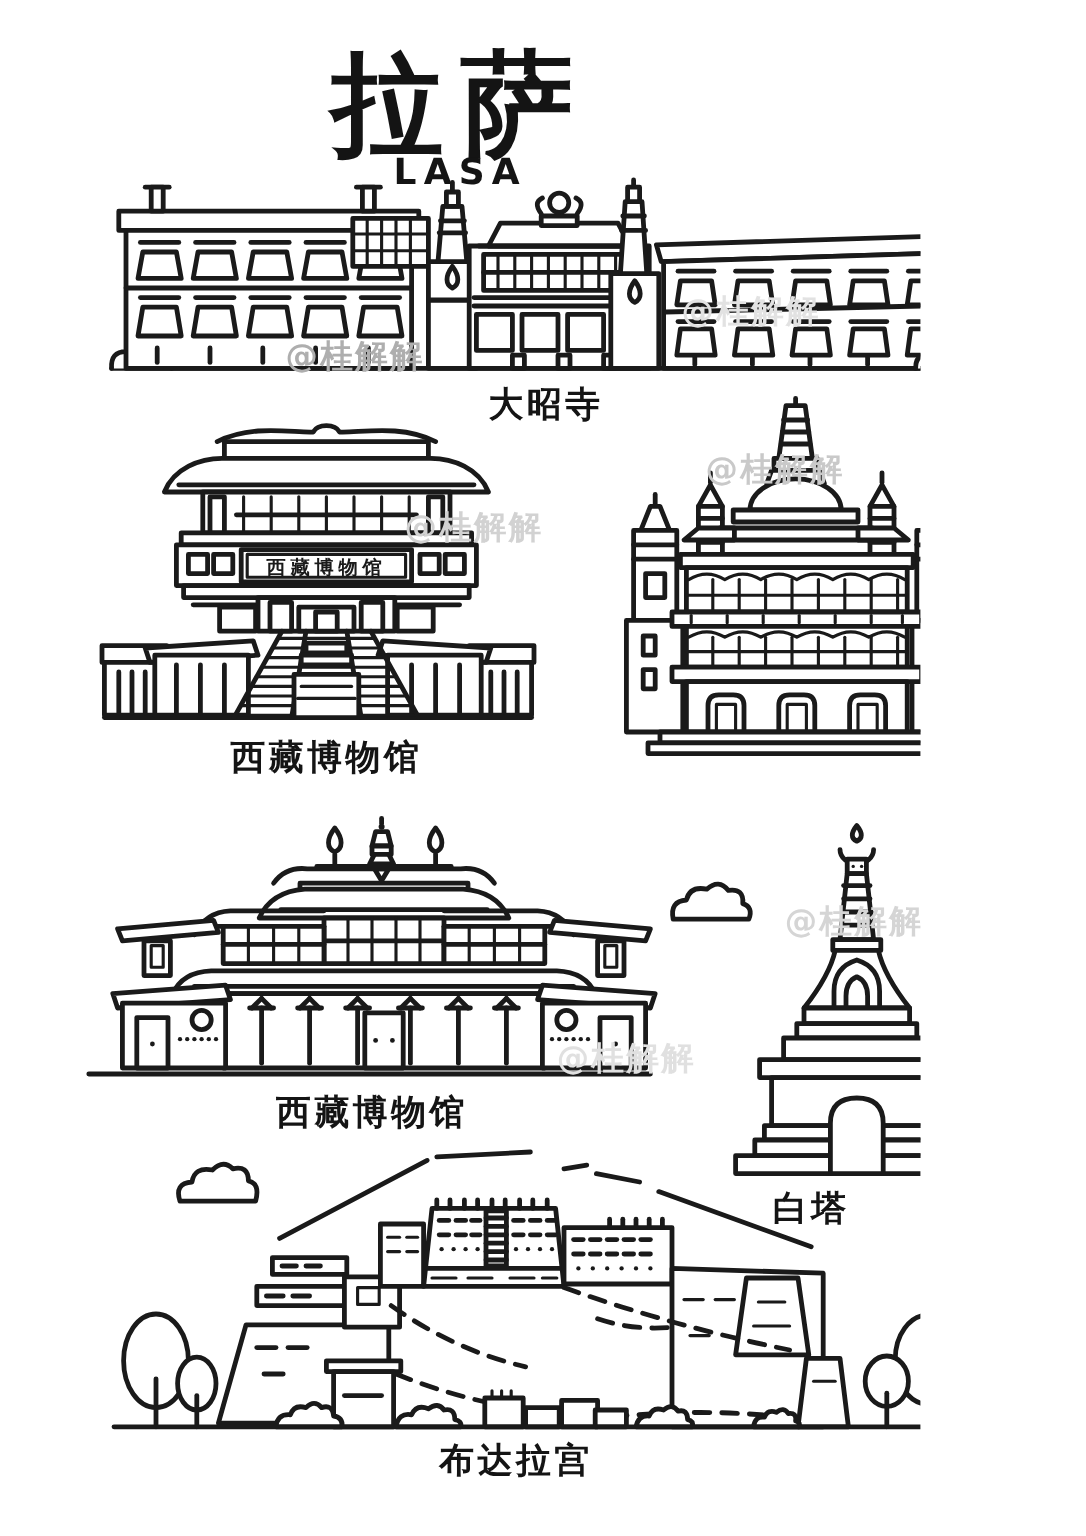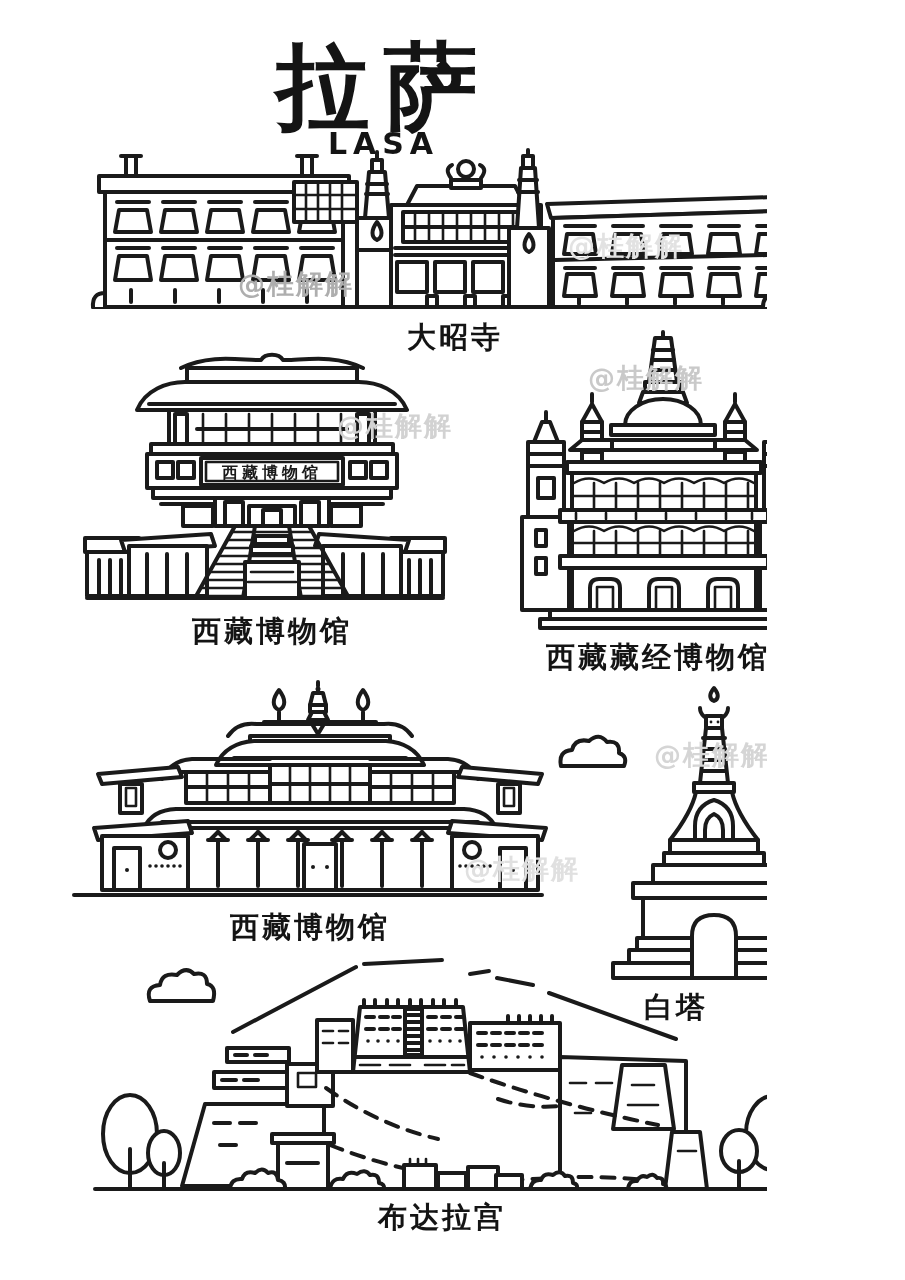--- a/index.html
+++ b/index.html
@@ -14,21 +14,21 @@
   .subtitle {
     position:absolute; top:126px; left:0; width:100%; text-align:center;
     font-size:30px; font-weight:700; letter-spacing:6px; color:#141414;
   }
   .lm-label {
     position:absolute; transform:translateX(-50%); white-space:nowrap;
     font-size:29px; font-weight:700; letter-spacing:3px; color:#141414;text-align:right;
   }
   .wm {
     position:absolute; white-space:nowrap; font-size:27px; font-weight:700;
-    letter-spacing:2px; pointer-events:none;
+    letter-spacing:2px; pointer-events:none;margin-top:13px;
   }
   svg.art { position:absolute; overflow:visible; }
   svg.art * { stroke:#1a1a1a; stroke-width:4; fill:none; stroke-linecap:round; stroke-linejoin:round; }
   svg.art .f { fill:#ffffff; }
   svg.art .thin { stroke-width:2.6; }
   svg.art .dash { stroke-dasharray:13 10; }
   svg.art .dot { fill:#1a1a1a; stroke:none; }
   svg.art text.sign {
     stroke:none; fill:#1a1a1a; font-size:16px; font-weight:700; letter-spacing:4px;
     font-family:"DejaVu Sans","Liberation Sans",sans-serif;
@@ -330,21 +330,20 @@
     <rect class="f" x="60" y="238" width="184" height="42"></rect>
     <path class="f" d="M78 280 V258 Q78 249 87 249 H99 Q108 249 108 258 V280 Z"></path>
       <rect class="thin" x="85" y="257" width="16" height="23"></rect>
     <path class="f" d="M137 280 V258 Q137 249 146 249 H158 Q167 249 167 258 V280 Z"></path>
       <rect class="thin" x="144" y="257" width="16" height="23"></rect>
     <path class="f" d="M196 280 V258 Q196 249 205 249 H217 Q226 249 226 258 V280 Z"></path>
       <rect class="thin" x="203" y="257" width="16" height="23"></rect>
     <rect class="f" x="38" y="280" width="228" height="9"></rect>
     <rect class="f" x="28" y="289" width="248" height="9"></rect>
   </svg>
-  <div class="lm-label" style="left:658px;top:638px">西藏藏经博物馆</div>
 
   <svg class="art" style="left:68px;top:680px" width="480" height="222" viewBox="0 0 480 222">
     <line x1="6" y1="215" x2="474" y2="215"></line>
 
     <line x1="250" y1="2" x2="250" y2="6"></line>
       <circle class="dot" cx="250" cy="9" r="2.5"></circle>
     <path class="f" d="M245 13 L242 25 H258 L255 13 Z"></path>
     <rect class="f" x="242" y="25" width="16" height="7"></rect>
     <path d="M244 32 L240 40 H260 L256 32"></path>
     <path class="f" d="M244 44 H256 L250 54 Z"></path>
@@ -623,21 +622,21 @@
     <g>
       <ellipse class="f" cx="773" cy="180" rx="27" ry="37"></ellipse>
         <line x1="773" y1="194" x2="773" y2="236"></line>
     </g>
     <g>
       <ellipse class="f" cx="739" cy="198" rx="18" ry="21"></ellipse>
         <line x1="739" y1="208" x2="739" y2="236"></line>
     </g>
     <line x1="95" y1="236" x2="893" y2="236"></line>
   </svg>
-  <div class="lm-label" style="left:442px;top:1198px">布达拉宫</div>
+  <div class="lm-label" style="left:430px;top:1198px">布达拉宫</div>
 
   <div class="wm" style="left:238px;top:266px;color:#aeaeae">@桂解解</div>
   <div class="wm" style="left:568px;top:228px;color:#e2e2e2">@桂解解</div>
   <div class="wm" style="left:337px;top:408px;color:#d2d2d2">@桂解解</div>
   <div class="wm" style="left:588px;top:360px;color:#c9c9c9">@桂解解</div>
   <div class="wm" style="left:654px;top:737px;color:#d5d5d5">@桂解解</div>
   <div class="wm" style="left:464px;top:851px;color:#e0e0e0">@桂解解</div>
 
 </div>
 

